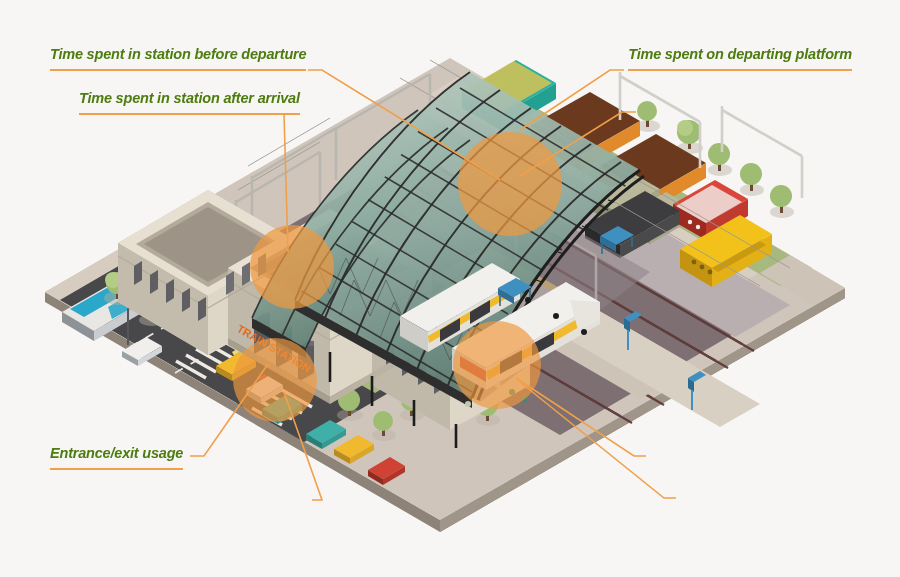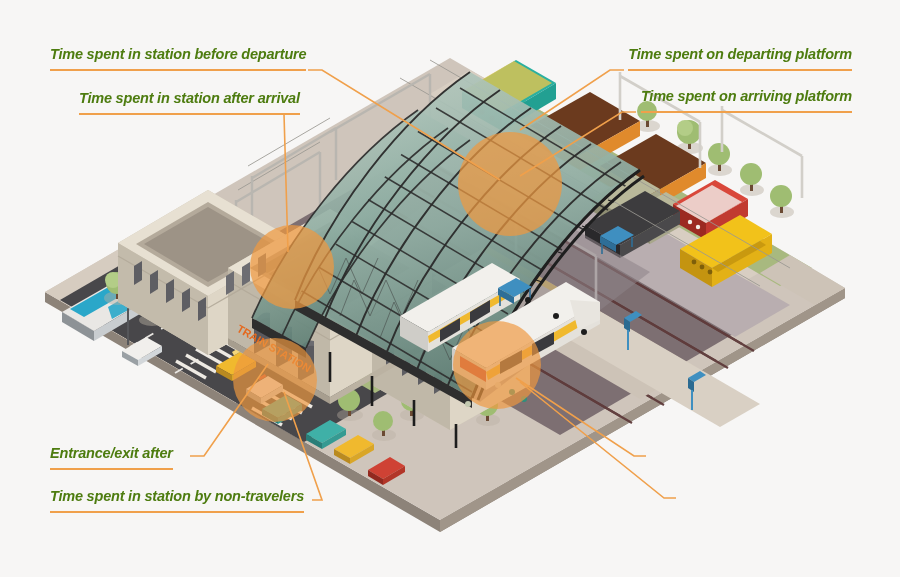--- a/index.html
+++ b/index.html
@@ -600,21 +600,19 @@
       <path d="M676 498 L664 498 L520 382"></path>
     </g>
   </svg>
 
   <div class="lbl" style="left:50px;top:46px;">Time spent in station before departure</div>
 
   <div class="lbl" style="left:50px;top:90px;margin-left:29px;">Time spent in station after arrival</div>
 
   <div class="lbl right" style="right:48px;top:46px;">Time spent on departing platform</div>
 
-  <div class="lbl right" style="right:48px;top:88px;">Time spent on arriving platform</div>
-
-  <div class="lbl" style="left:50px;top:445px;">Entrance/exit after</div>
-
-  <div class="lbl" style="left:50px;top:488px;">Time spent in station by non-travelers</div>
+
+  <div class="lbl" style="left:50px;top:445px;">Entrance/exit usage</div>
+
 
 
 
 </div>
 
 </body></html>

